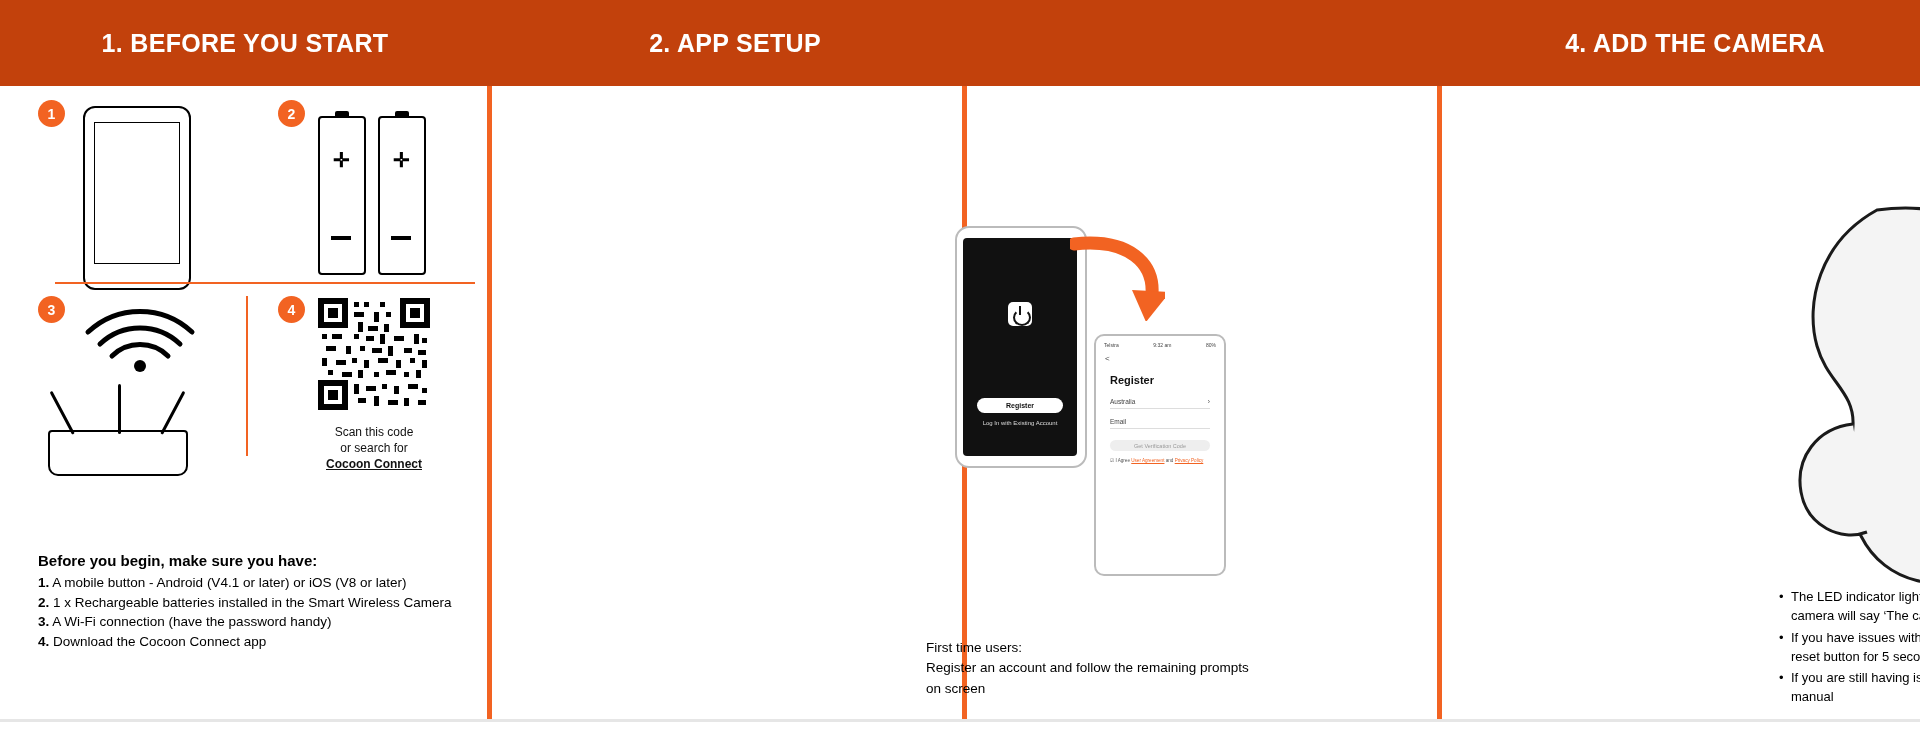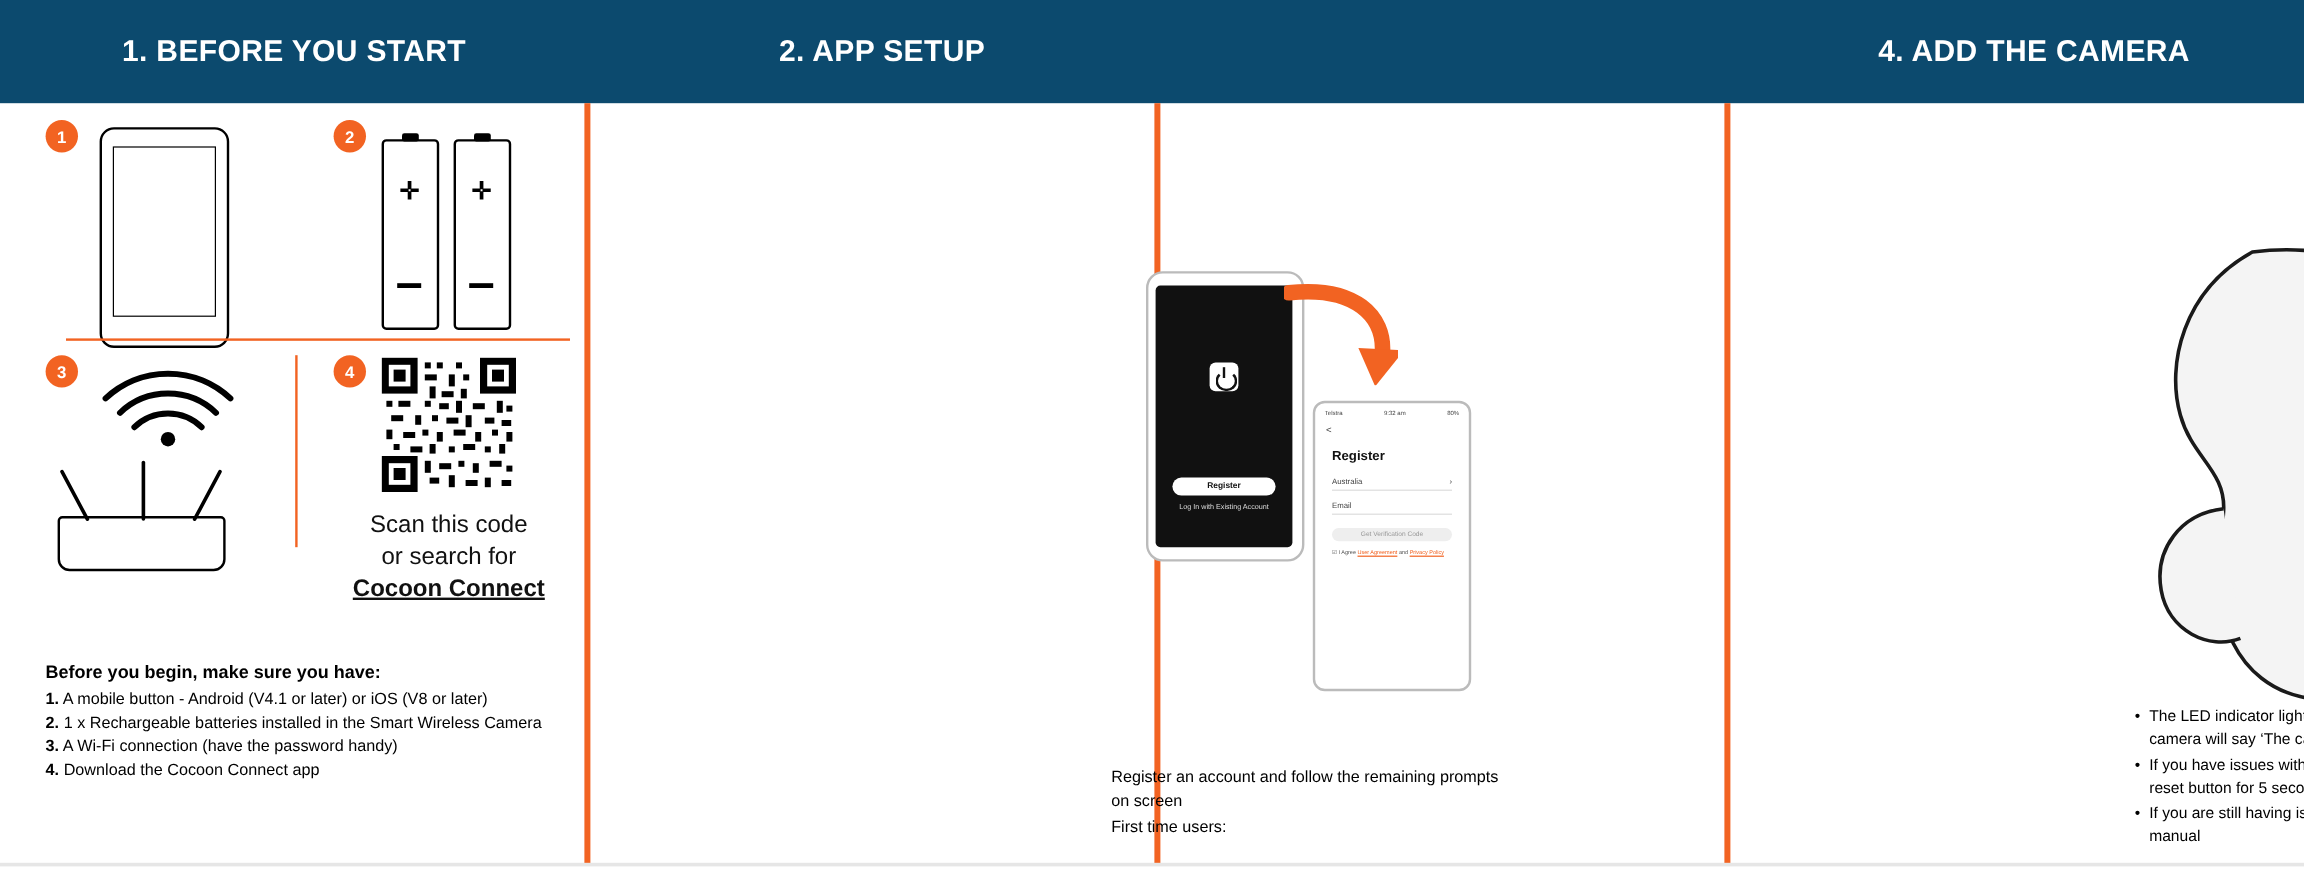--- a/index.html
+++ b/index.html
@@ -8,21 +8,21 @@
     background:#ffffff;
     font-family:"Liberation Sans", sans-serif;
     overflow:hidden;
     position:relative;
   }
   .sheet{position:relative;width:1920px;height:739px;background:#fff;}
 
   
   .header{
     position:absolute;left:0;top:0;width:1920px;height:86px;
-    background:#0c4a6e;
+    background:#c2410c;
   }
   .header .hcell{
     position:absolute;top:0;height:86px;
     display:flex;align-items:center;justify-content:center;
     color:#ffffff;font-weight:bold;font-size:25px;letter-spacing:.3px;
     text-align:center;
   }
   .h1{left:0;width:490px;}
   .h2w{left:490px;width:490px;}
   .h3{left:980px;width:490px;}
@@ -63,21 +63,21 @@
   }
   .bat-tip{position:absolute;background:#000;}
   .bat-plus{position:absolute;color:#000;font-size:20px;font-weight:bold;line-height:1;}
   .bat-minus{position:absolute;background:#000;height:4px;}
 
   
   .router-body{position:absolute;border:2px solid #000;border-radius:6px;background:#fff;}
   .ant{position:absolute;background:#000;width:3px;transform-origin:bottom center;border-radius:2px;}
 
   .caption{
-    position:absolute;text-align:center;font-size:20px;color:#111;line-height:1.35;
+    position:absolute;text-align:center;font-size:12px;color:#111;line-height:1.35;
   }
   .caption .bold{font-weight:bold;text-decoration:underline;}
 
   
   .p1text{position:absolute;left:38px;top:466px;width:430px;color:#000;}
   .p1title{font-size:15px;font-weight:bold;margin-bottom:4px;}
   .p1list{font-size:13.5px;line-height:1.45;}
   .p1list b{font-weight:bold;}
   .p1foot{font-size:13.5px;margin-top:18px;}
 
@@ -306,22 +306,22 @@
       <div class="mini-agree">
         <span>☑</span>
         <span>I Agree</span>
         <span class="lnk">User Agreement</span>
         <span>and</span>
         <span class="lnk">Privacy Policy</span>
       </div>
     </div>
 
     <div class="p2foot">
+      <div>First time users:</div>
       <div>Register an account and follow the remaining prompts on screen</div>
-      <div>First time users:</div>
     </div>
   </div>
 
   <div class="panel p3">
     <div class="cam-wrap">
       <svg width="360" height="400" viewBox="0 0 360 400">
         <path d="M120 14 C 212 2, 300 48, 312 150 C 322 240, 300 330, 232 372 C 186 400, 128 388, 104 340 C 86 302, 94 262, 96 230 C 98 196, 70 186, 60 150 C 48 108, 62 46, 120 14 Z" fill="#f4f4f4" stroke="#1a1a1a" stroke-width="3"></path>
         <path d="M96 228 C 60 232, 38 262, 44 296 C 50 330, 84 346, 110 336" fill="#f4f4f4" stroke="#1a1a1a" stroke-width="3"></path>
         <ellipse cx="236" cy="128" rx="52" ry="62" fill="#ffffff" stroke="#1a1a1a" stroke-width="3"></ellipse>
         <ellipse cx="238" cy="128" rx="32" ry="40" fill="#f0f0f0" stroke="#1a1a1a" stroke-width="3"></ellipse>

